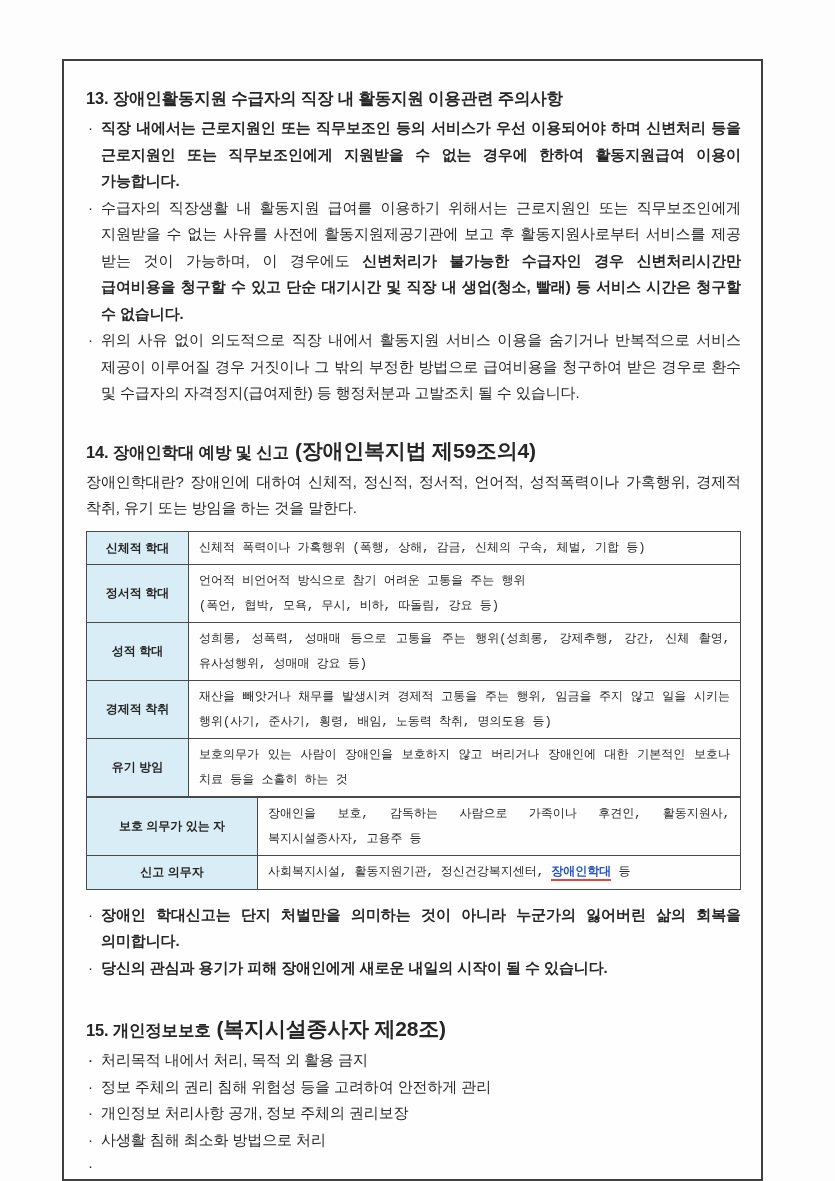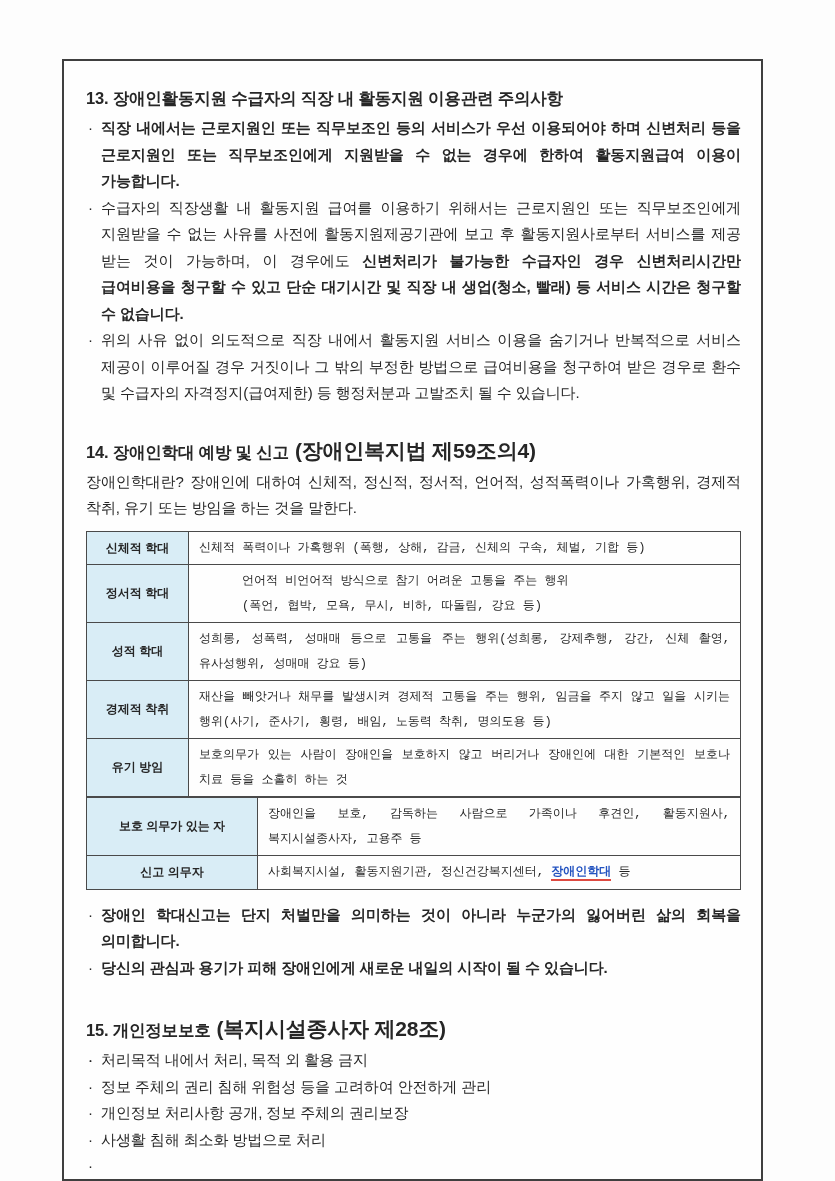--- a/index.html
+++ b/index.html
@@ -77,21 +77,21 @@
   }
   .abuse-table td.label{width:97px;}
   .duty-table td.label{width:166px;}
   td.desc{
     padding:4px 10px;
     text-align:justify;
     word-break:keep-all;
     overflow-wrap:anywhere;
     font-family:Liberation Mono, monospace;
   }
-  td.desc .line{display:block;margin-left:43px;}
+  td.desc .line{display:block;}
   .after-table{margin-top:12px;}
   .link{
     color:var(--link-blue);
     font-weight:bold;
     text-decoration:none;
     border-bottom:2px solid var(--underline-red);
     cursor:pointer;
   }
   .s15-list .bullet{margin:0;}
 </style>

